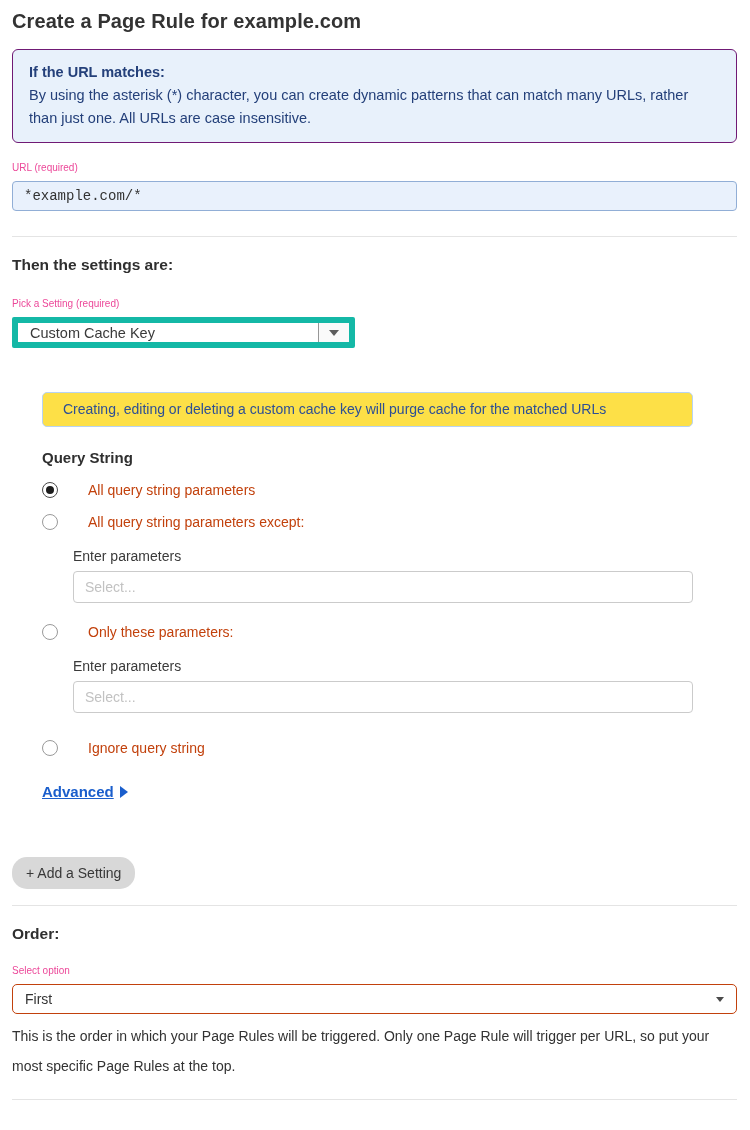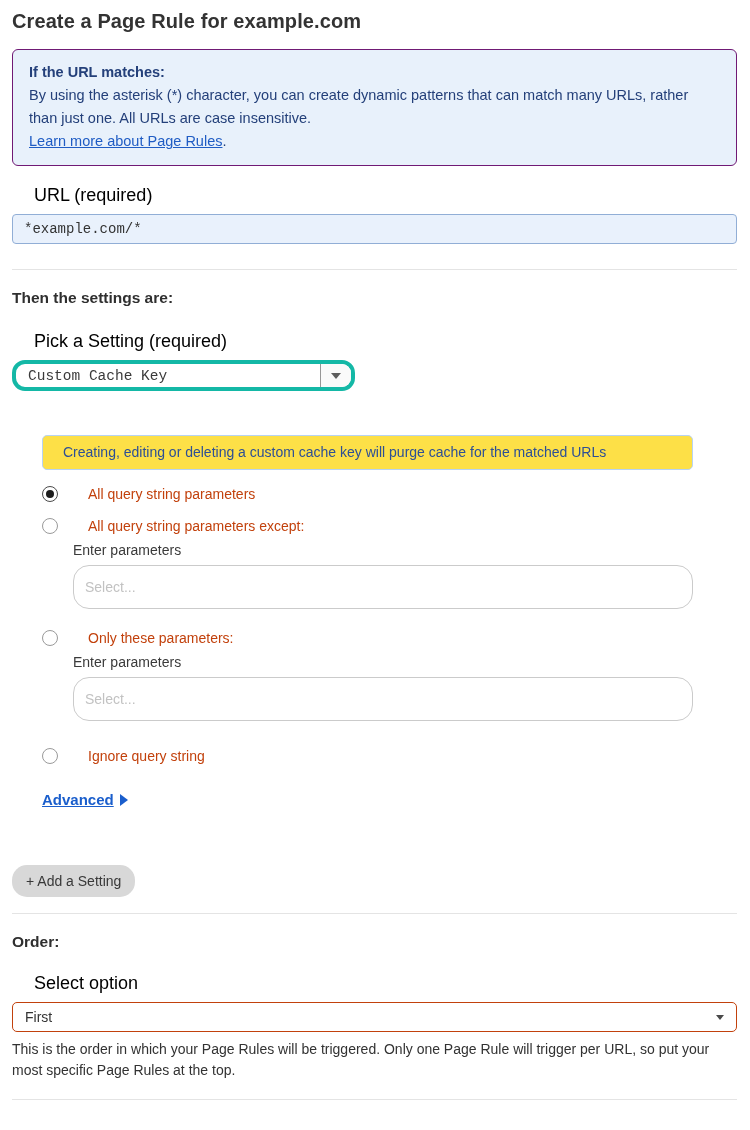--- a/index.html
+++ b/index.html
@@ -34,24 +34,23 @@
   }
   .info-box .info-heading { font-weight: 700; }
   .info-box a.info-link {
     color: #1f5cc4;
     text-decoration: underline;
     cursor: pointer;
   }
   .info-box .link-suffix { color: #24407a; }
 
   .field-label {
-    font-size: 18px;
-    color: #000000;
+    font-size: 10px;
+    color: #ec4899;
     margin-top: 19px;
-    margin-left: 22px;
   }
 
   .url-input {
     display: block;
     width: 100%;
     height: 30px;
     margin-top: 8px;
     background: #e9f1fc;
     border: 1px solid #91aed6;
     border-radius: 4px;
@@ -79,28 +78,27 @@
     font-weight: 700;
     color: #2f2f2f;
     margin-top: 19px;
   }
 
   
   .setting-picker {
     margin-top: 8px;
     width: 343px;
     height: 31px;
-    border: 4px solid #14b8a6;
-    border-radius: 13px;
+    border: 6px solid #14b8a6;
+    border-radius: 2px;
     display: flex;
     align-items: stretch;
     background: #ffffff;
     cursor: pointer;
     overflow: hidden;
-    font-family: Liberation Mono, monospace;
   }
   .setting-picker .picker-value {
     flex: 1;
     display: flex;
     align-items: center;
     padding-left: 12px;
     font-size: 14.5px;
     color: #3a3a3a;
   }
   .setting-picker .picker-arrow {
@@ -166,29 +164,29 @@
     margin-left: 30px;
     font-size: 14px;
     color: #c2410c;
     text-align: center;
   }
 
   .sub-field { margin-left: 31px; }
   .sub-label {
     font-size: 14px;
     color: #3a3a3a;
-    margin-top: 8px;
+    margin-top: 18px;
   }
   .param-input {
     display: block;
     width: 100%;
-    height: 44px;
+    height: 32px;
     margin-top: 7px;
     border: 1px solid #cbcbcb;
-    border-radius: 16px;
+    border-radius: 4px;
     padding: 0 11px;
     font-family: "Liberation Sans", sans-serif;
     font-size: 14px;
     color: #333;
     outline: none;
     background: #fff;
   }
   .param-input::placeholder { color: #c2c2c2; }
 
   .advanced-row {
@@ -242,37 +240,36 @@
   }
   .order-caret {
     width: 0; height: 0;
     border-left: 4px solid transparent;
     border-right: 4px solid transparent;
     border-top: 5px solid #4a4a4a;
   }
   .order-helper {
     font-size: 14px;
     color: #323232;
-    line-height: 21px;
+    line-height: 30px;
     margin-top: 7px;
   }
 
   .footer-divider { margin-top: 18px; }
 </style>
 </head>
 <body>
 
 <div class="page">
 
   <h1 class="page-title">Create a Page Rule for example.com</h1>
 
   <div class="info-box">
     <div class="info-heading">If the URL matches:</div>
     <div class="info-body">By using the asterisk (*) character, you can create dynamic patterns that can match many URLs, rather than just one. All URLs are case insensitive.</div>
-    <div><a class="info-link">Learn more about Page Rules</a><span class="link-suffix">.</span></div>
   </div>
 
   <div class="field-label">URL (required)</div>
   <input class="url-input" type="text" value="*example.com/*" style="">
 
   <hr class="divider">
 
   <div class="section-heading">Then the settings are:</div>
 
   <div class="field-label" style="margin-top:24px;">Pick a Setting (required)</div>
@@ -280,20 +277,21 @@
     <div class="picker-value">Custom Cache Key</div>
     <div class="picker-arrow">
       <span class="caret-down"></span>
     </div>
   </div>
 
   <div class="settings-panel">
 
     <div class="notice-box">Creating, editing or deleting a custom cache key will purge cache for the matched URLs</div>
 
+    <div class="qs-heading">Query String</div>
 
     <div class="radio-row">
       <span class="radio-circle checked"></span>
       <span class="radio-label">All query string parameters</span>
     </div>
 
     <div class="radio-row">
       <span class="radio-circle"></span>
       <span class="radio-label">All query string parameters except:</span>
     </div>

